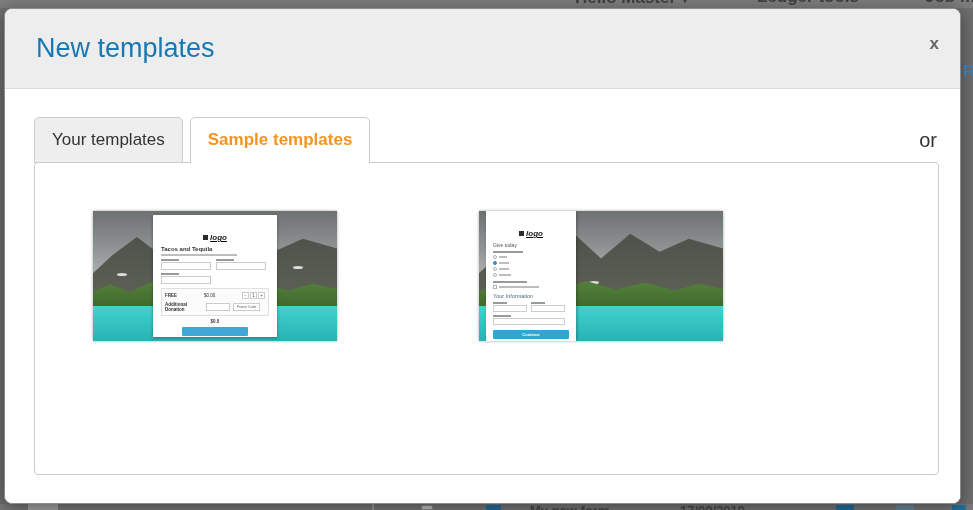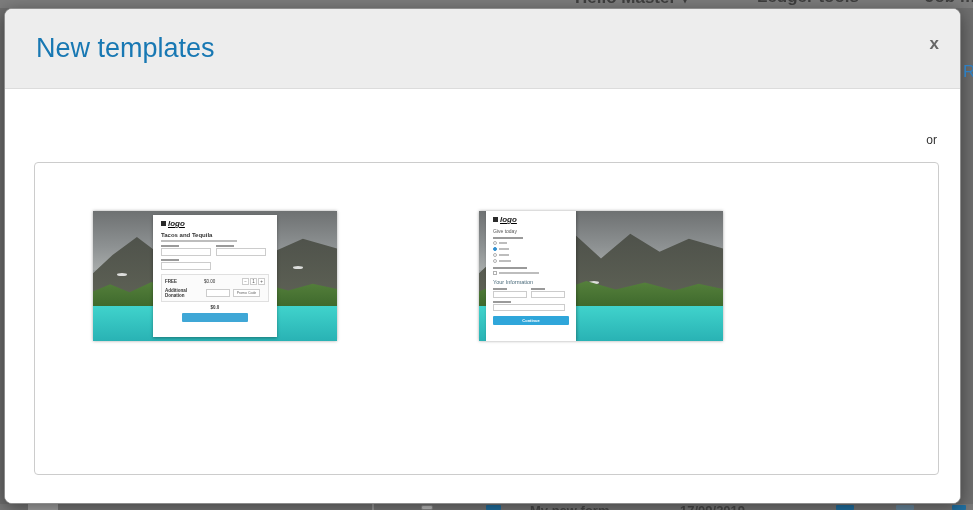--- a/index.html
+++ b/index.html
@@ -30,21 +30,21 @@
   .modal-body { position:relative; height:415px; background:#fff; }
   
   .tabs { position:absolute; left:29px; top:28px; display:flex; gap:7px; z-index:2; }
   .tab {
     height:46px; line-height:44px; padding:0 17px; font-size:17px; color:#333;
     background:#eee; border:1px solid #ccc; border-radius:5px 5px 0 0; cursor:pointer; position:relative;
   }
   .tab.active { background:#fff; color:#f7941e; font-weight:bold; }
   .tab.active::after { content:""; position:absolute; left:0; right:0; bottom:-2px; height:3px; background:#fff; }
   .scratch-row { position:absolute; right:23px; top:37px; height:28px; display:flex; align-items:center; gap:12px; }
-  .or-label { font-size:12px; color:#333; }
+  .or-label { font-size:20px; color:#333; }
   .scratch-btn {
     height:28px; padding:0 22px; border:none; border-radius:15px;
     background:#f9a01f; color:#fff; font-size:15px; font-weight:bold;
     font-family:"Liberation Sans", sans-serif; cursor:pointer;
   }
   
   .panel { position:absolute; left:29px; right:21px; top:73px; height:313px; background:#fff; border:1px solid #ccc; border-radius:4px; z-index:1; }
   .tpl-title { position:absolute; top:230px; font-size:15px; font-weight:bold; color:#111; text-align:center; }
   .tpl-title.t1 { left:24px; width:390px; }
   .tpl-title.t2 { left:398px; width:460px; }
@@ -66,21 +66,21 @@
     background:linear-gradient(180deg,#57823d,#3e692c);
     clip-path:polygon(0 45%,7% 20%,15% 48%,24% 12%,33% 42%,44% 8%,56% 38%,68% 14%,80% 42%,90% 18%,100% 36%,100% 100%,0 100%);
   }
   .water { position:absolute; left:0; right:0; bottom:0; height:27%; background:linear-gradient(180deg,#40d3cc,#29b2b4); }
   
   .card-wide {
     position:absolute; left:50%; top:4px; transform:translateX(-50%);
     width:124px; height:122px; background:#fff; box-shadow:0 1px 3px rgba(0,0,0,.35);
     padding:4px 8px;
   }
-  .mini-logo { display:flex; align-items:center; gap:2px; margin-top:0;text-decoration:underline; }
+  .mini-logo { display:flex; justify-content:center; align-items:center; gap:2px; margin-top:14px;text-decoration:underline; }
   .mini-logo .glyph { width:5px; height:5px; background:#2b2b2b; }
   .mini-logo .word { font-size:8px; font-weight:bold; font-style:italic; color:#222; }
   .mini-h { margin-top:4px; font-size:6px; font-weight:bold; color:#333; }
   .bar { background:#bdbdbd; height:2px; }
   .lblbar { background:#9a9a9a; height:2px; width:18px; margin-bottom:1px; }
   .mini-row { display:flex; gap:5px; margin-top:3px; }
   .mini-input { height:8px; border:1px solid #ccc; background:#fff; }
   .order-box { margin-top:4px; border:1px solid #e0e0e0; background:#fbfbfb; padding:3px; }
   .order-r1 { display:flex; justify-content:space-between; align-items:center; }
   .tiny { font-size:4.5px; color:#333; }
@@ -125,20 +125,28 @@
     <span class="bb-blue" style="left:952px;width:14px"></span>
   </div>
 
   <div class="modal">
     <div class="modal-header">
       <div class="modal-title">New templates</div>
       <span class="modal-close">x</span>
     </div>
     <div class="modal-body">
 
+      <div class="tabs">
+        <div class="tab">
+          <span>Your templates</span>
+        </div>
+        <div class="tab active">
+          <span>Sample templates</span>
+        </div>
+      </div>
 
       <div class="scratch-row">
         <span class="or-label">or</span>
       </div>
 
       <div class="panel">
 
         <div class="thumb t1">
           <div class="sky"></div>
           <div class="mountain"></div>

